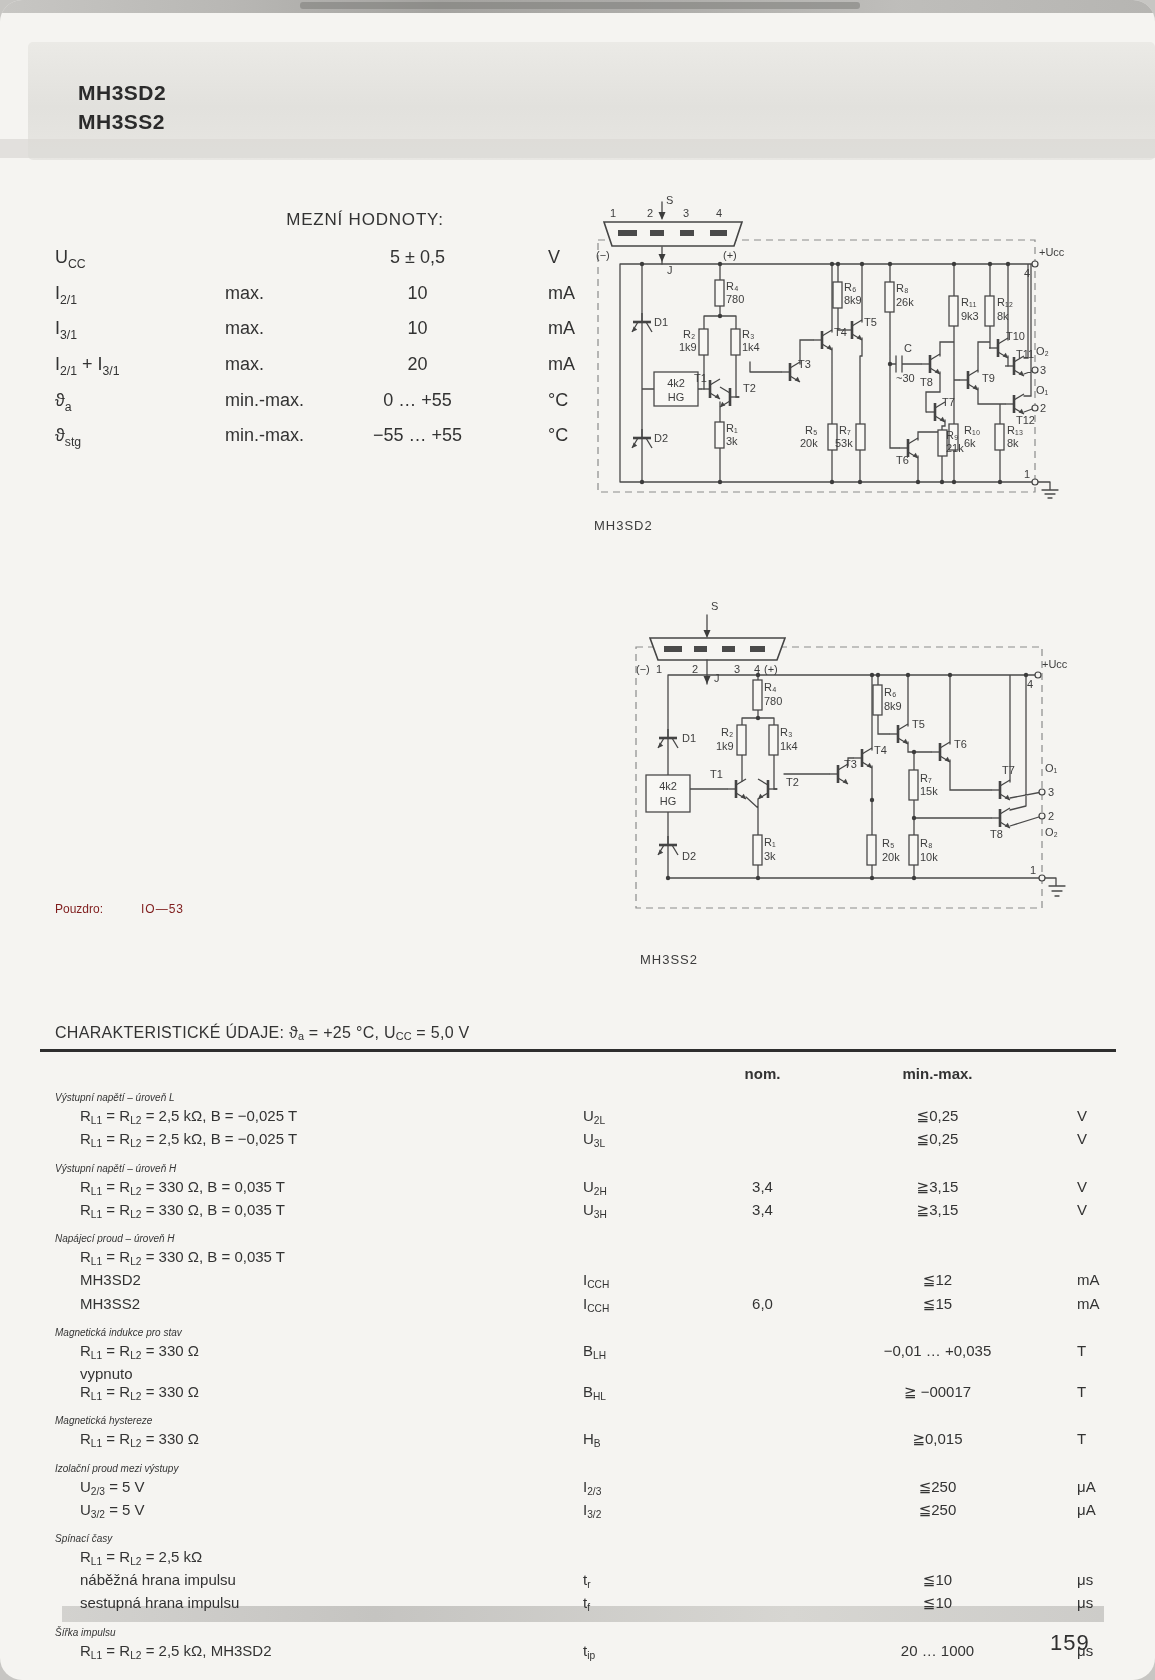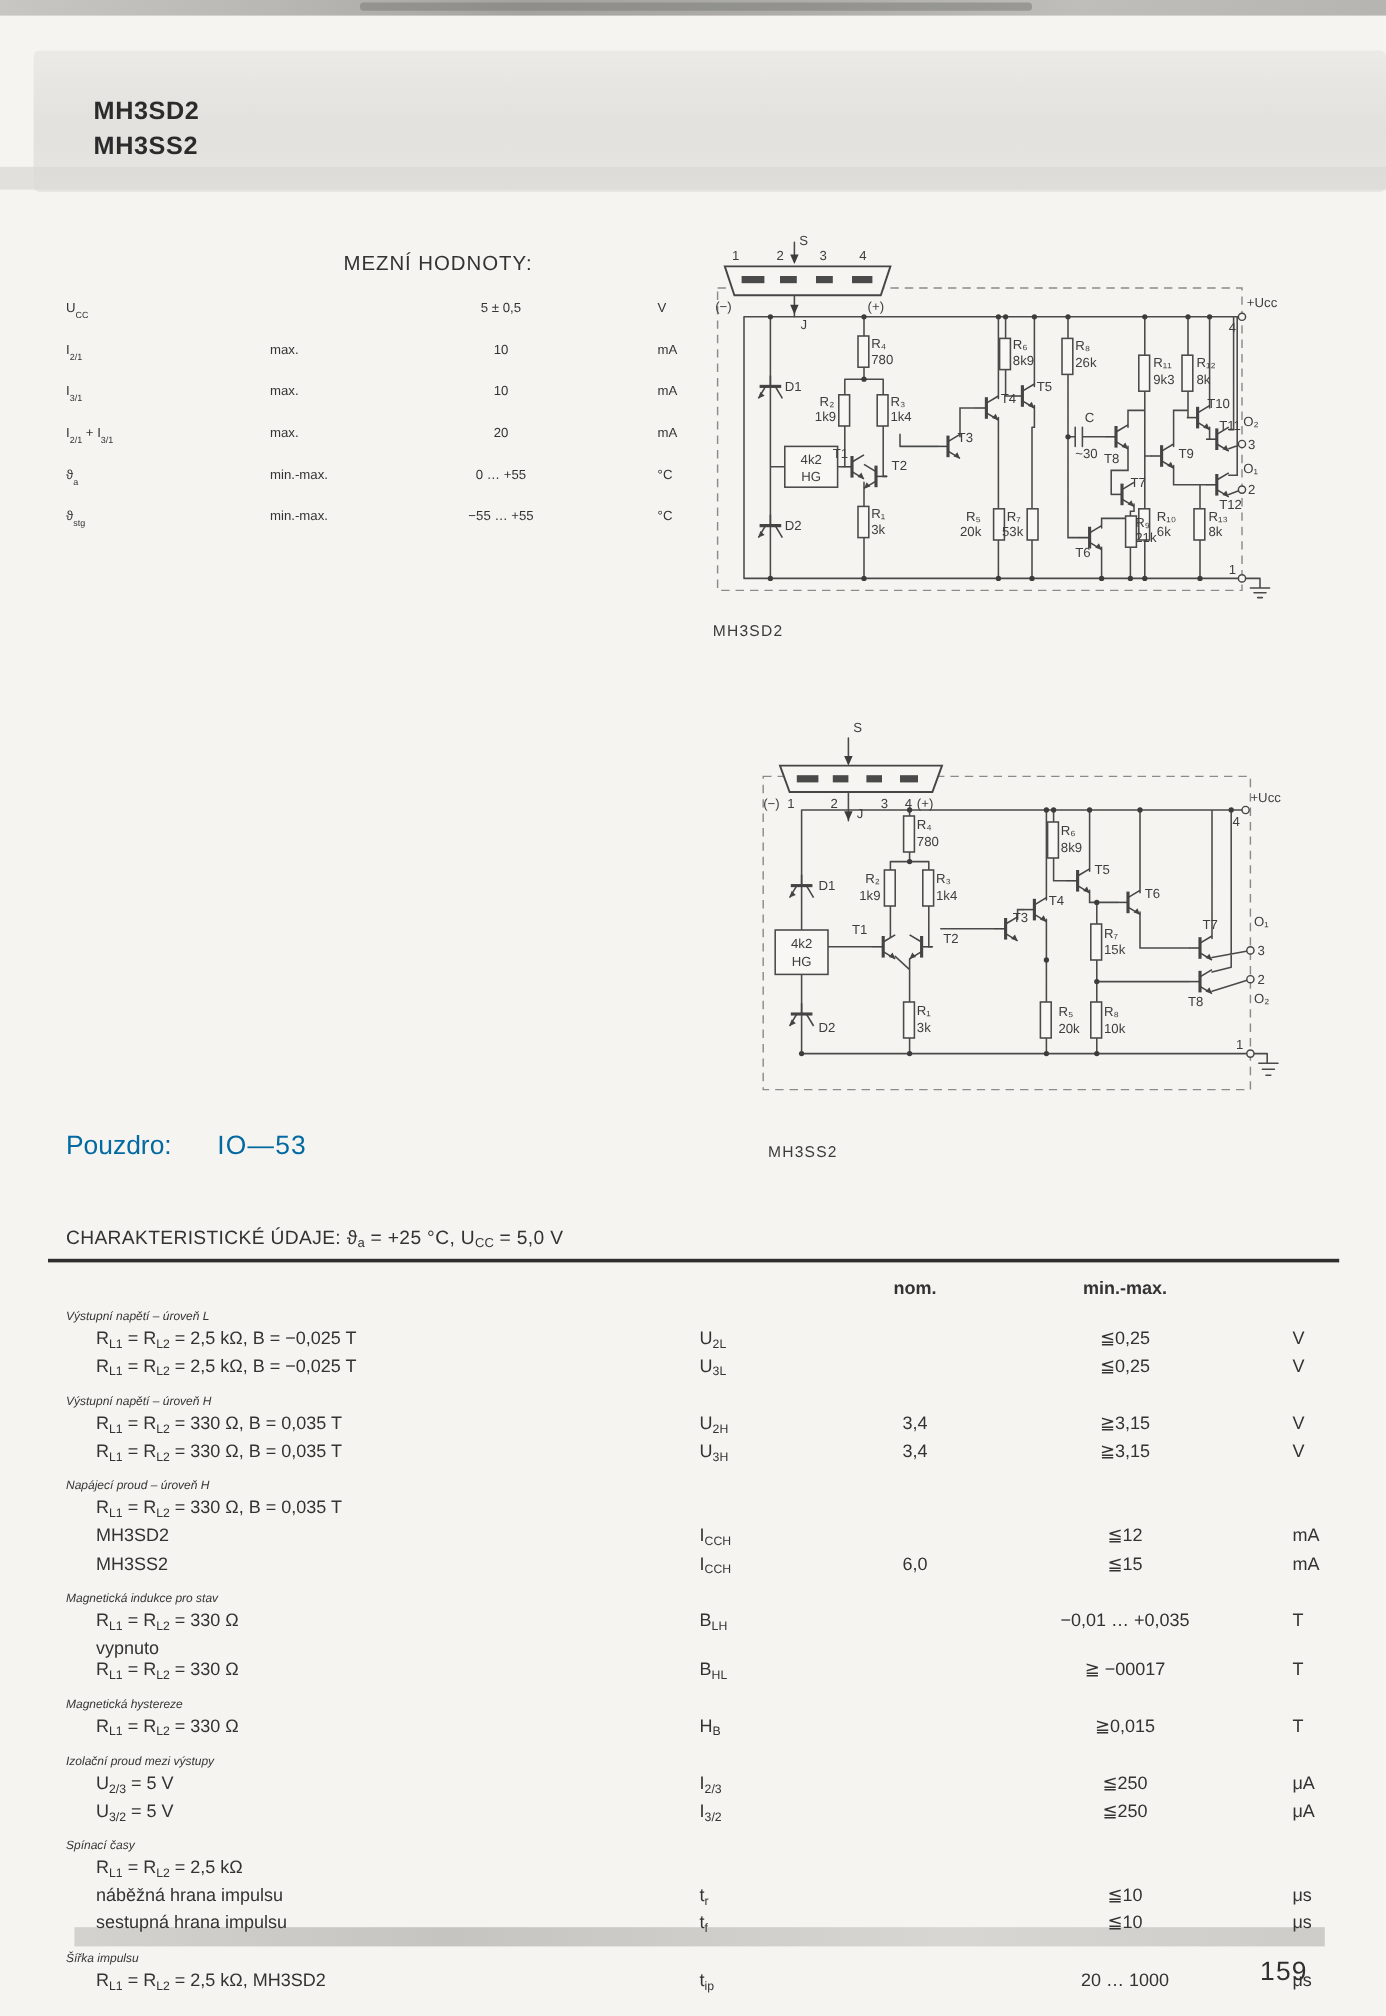--- a/index.html
+++ b/index.html
@@ -1,53 +1,53 @@
 <!DOCTYPE html>
 <html><head>
 <meta charset="utf-8">
 <style>
   html,body{margin:0;padding:0;background:#c7c6c3;}
   .page{position:relative;width:1155px;height:1680px;margin:0 auto;background:#f5f4f1;
-        font-family:"Liberation Sans","DejaVu Sans",sans-serif;color:#353535;overflow:hidden;}
+        font-family:"Liberation Sans","DejaVu Sans",sans-serif;color:#353535;overflow:hidden;border-radius:22px;}
   
   .scan-top{position:absolute;left:0;top:0;width:1155px;height:13px;
     background:linear-gradient(90deg,#bcbbb8 0%,#a9a8a5 20%,#908f8c 38%,#9d9c99 58%,#b1b0ad 78%,#a6a5a2 100%);opacity:.8;}
   .scan-top2{position:absolute;left:300px;top:2px;width:560px;height:7px;background:#7c7b78;opacity:.55;border-radius:3px;}
   .scan-hdr{position:absolute;left:28px;top:42px;width:1127px;height:118px;border-radius:5px;
     background:linear-gradient(180deg,#ebeae6 0%,#e2e1dd 55%,#e7e6e2 100%);}
   .scan-hdr2{position:absolute;left:0;top:139px;width:1155px;height:19px;background:#dbdad6;opacity:.75;}
   .scan-bot{position:absolute;left:62px;top:1606px;width:1042px;height:16px;
     background:linear-gradient(90deg,#d3d2cf 0%,#c5c4c1 30%,#d7d6d2 70%,#cdccc9 100%);}
   
   .partnos{position:absolute;left:78px;top:78px;font-size:21px;font-weight:bold;color:#2b2b2b;letter-spacing:.5px;line-height:29px;}
   .doctitle{position:absolute;left:330px;top:78px;width:700px;text-align:right;
     font-size:19px;font-weight:bold;color:#2b2b2b;letter-spacing:.6px;line-height:28px;}
   
   .limits{position:absolute;left:55px;top:210px;width:620px;}
   .limits-heading{font-size:17px;letter-spacing:.8px;color:#333;margin-bottom:13px;text-align:center;}
-  .lrow{display:grid;grid-template-columns:170px 130px 125px 140px;line-height:28.5px;font-size:11px;color:#333;}
+  .lrow{display:grid;grid-template-columns:170px 130px 125px 140px;line-height:28.5px;font-size:18px;color:#333;}
   .lval{text-align:center;}
   .lunit{padding-left:68px;}
   sub{font-size:68%;vertical-align:-18%;letter-spacing:0;}
   
   .sch{position:absolute;}
   .sch text{font-size:11px;fill:#3e3e3e;}
   .sch text.mid{text-anchor:middle;}
   .wires{stroke:#4a4a4a;stroke-width:1.3;fill:none;stroke-linecap:round;}
   .res{fill:#f8f7f4;stroke:#4a4a4a;stroke-width:1.3;}
   .dashed{fill:none;stroke:#8b8b8b;stroke-width:1.2;stroke-dasharray:7 5;}
   .pkg{fill:#f6f5f2;stroke:#454545;stroke-width:1.6;}
   .slot{fill:#4a4a4a;}
   .dot{fill:#3c3c3c;}
   .term{fill:#f5f4f1;stroke:#454545;stroke-width:1.2;}
   .ah{fill:#3c3c3c;stroke:none;}
   .npn-sym{stroke:#444;}
   .caption{position:absolute;font-size:13px;letter-spacing:1px;color:#3c3c3c;}
   
-  .pouzdro{position:absolute;left:55px;top:902px;font-size:22px;color:#0369a1;margin-top:40px;}
+  .pouzdro{position:absolute;left:55px;top:902px;font-size:12px;color:#7f1d1d;}
   .pouzdro .val{margin-left:38px;letter-spacing:1px;}
   
   .chars{position:absolute;left:40px;top:1024px;width:1076px;padding-left:15px;box-sizing:border-box;}
   .char-heading{font-size:16px;color:#333;letter-spacing:.3px;}
   .char-rule{border:none;border-top:3px solid #2e2e2e;margin:7px 0 0 -15px;width:1076px;}
   .crow{display:grid;grid-template-columns:500px 160px 95px 255px 50px;line-height:18px;font-size:15px;color:#333;}
   .chead{font-weight:bold;margin:13px 0 5px 0;}
   .ccond{padding-left:25px;}
   .ctitle{line-height:18px;font-size:10px;font-style:italic;}
   .csym{padding-left:28px;}

